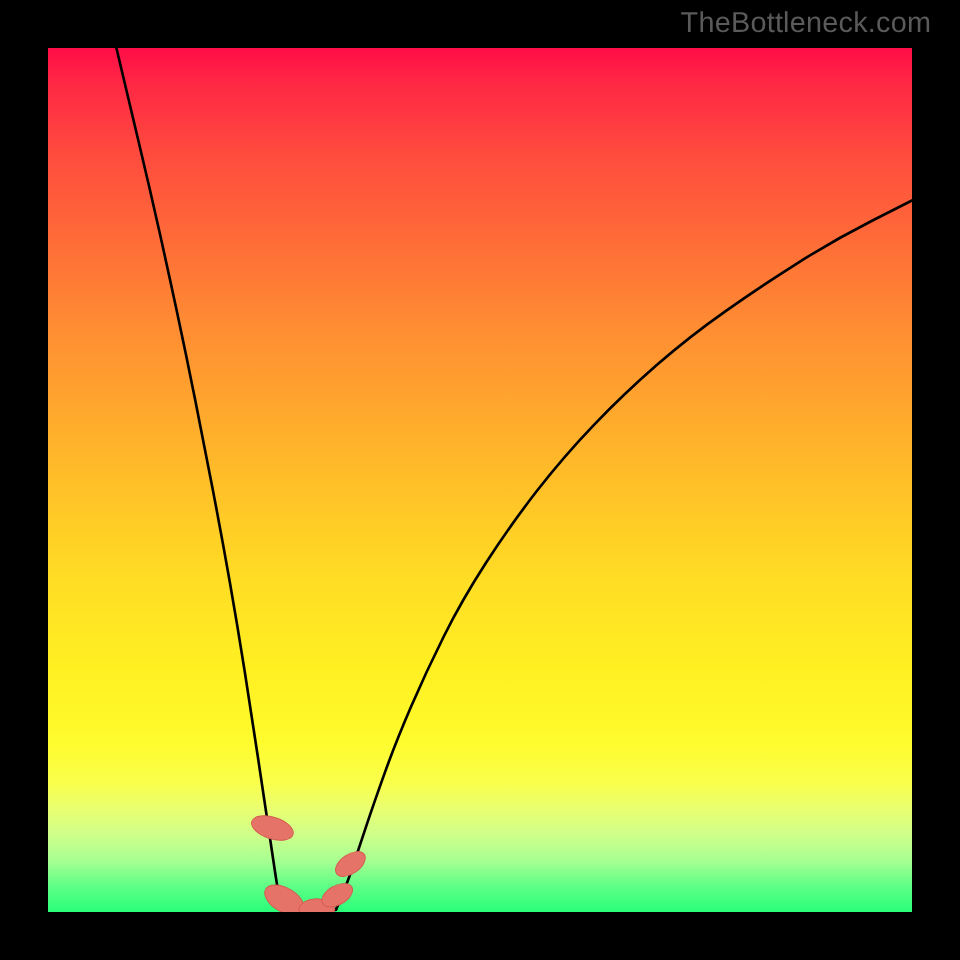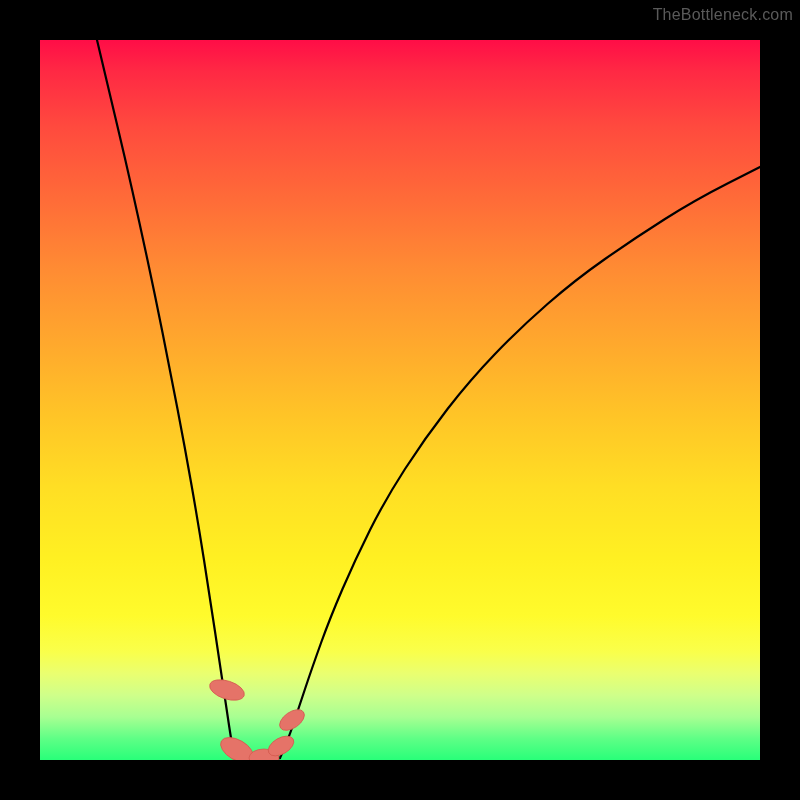--- a/index.html
+++ b/index.html
@@ -13,22 +13,22 @@
   }
   .frame {
     position: absolute;
     left: 0; top: 0;
     width: 800px; height: 800px;
     background: #000;
   }
   .watermark {
     position: absolute;
     top: 6px;
-    right: 7px;
-    font-size: 16px;
+    right: 24px;
+    font-size: 24px;
     font-weight: 500;
     color: #5a5a5a;
     letter-spacing: 0.2px;
     z-index: 20;
     margin-left: 38px;
   }
   
   .plot {
     position: absolute;
     left: 40px;

